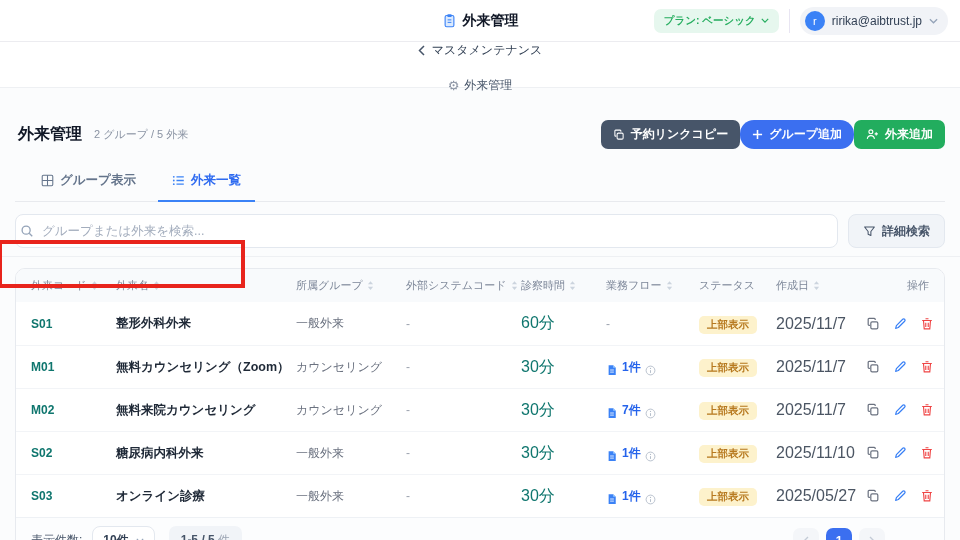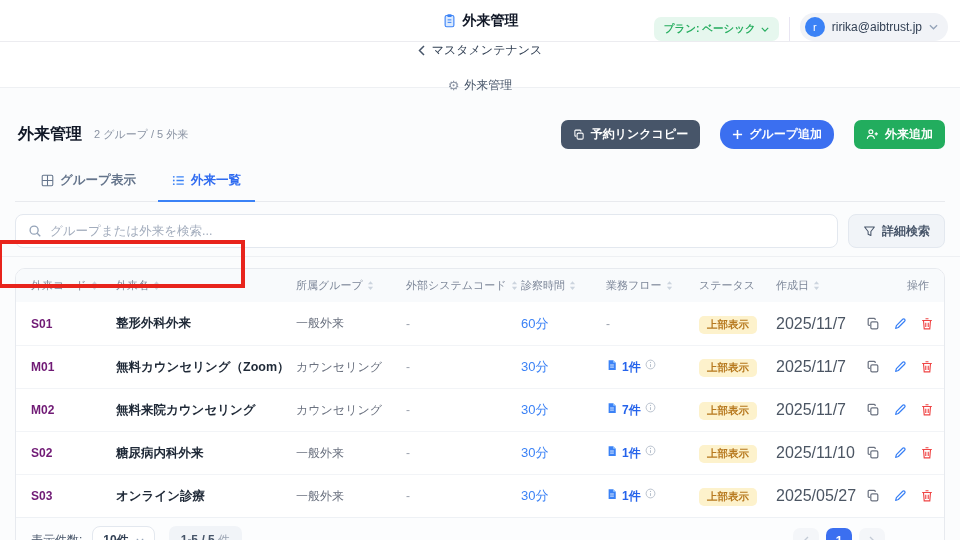--- a/index.html
+++ b/index.html
@@ -5,21 +5,21 @@
   * { margin:0; padding:0; box-sizing:border-box; }
   html,body { width:960px; height:540px; overflow:hidden; background:#fbfcfd;
     font-family:"Liberation Sans","DejaVu Sans",sans-serif; color:#1f2937; }
 
   
   .topbar { position:relative; height:42px; background:#fff; border-bottom:1px solid #ececf0;
     display:flex; align-items:center; }
   .topbar-title { position:absolute; left:0; right:0; top:0; bottom:0;
     display:flex; align-items:center; justify-content:center; gap:6px;
     font-size:14px; font-weight:700; color:#111827; }
-  .topbar-right { position:absolute; right:12px; top:0; bottom:0; display:flex; align-items:flex-end; gap:10px; }
+  .topbar-right { position:absolute; right:12px; top:0; bottom:0; display:flex; align-items:center; gap:10px; }
   .plan-badge { display:flex; align-items:center; gap:5px; background:#e6f7ee; color:#27ae60;
     font-size:10.5px; font-weight:600; padding:5px 10px; border-radius:7px; cursor:pointer; }
   .top-divider { width:1px; height:24px; background:#e8e5f2; }
   .user-chip { display:flex; align-items:center; gap:7px; background:#f1f3f7; border-radius:16px;
     padding:4px 10px 4px 5px; cursor:pointer; }
   .avatar { width:20px; height:20px; border-radius:50%; background:#3b82f6; color:#fff;
     font-size:11px; display:flex; align-items:center; justify-content:center; }
   .user-email { font-size:12px; color:#334155; }
   .chev { color:#94a3b8; display:flex; }
 
@@ -30,59 +30,59 @@
   .bc-sep { width:1px; height:16px; background:#dfe3ea; }
   .bc-current { display:flex; align-items:center; gap:5px; color:#475569; }
   .gear { font-size:13px; color:#8a93a3; line-height:1; }
 
   
   .content { position:relative; padding:0 15px; }
 
   .title-row { margin-top:32px; display:flex; align-items:center; }
   .page-title { font-size:16px; font-weight:700; color:#111827; margin-left:3px; }
   .page-subtitle { font-size:11px; color:#8a93a3; margin-left:12px; }
-  .title-buttons { margin-left:auto; display:flex; gap:20px; }
+  .title-buttons { margin-left:auto; display:flex; gap:0; }
   .btn { display:flex; align-items:center; gap:6px; font-size:12px; font-weight:600;
     padding:6px 12px; border-radius:7px; border:none; cursor:pointer; color:#fff; }
   .btn-slate { background:#475569; }
   .btn-blue  { background:#3b6ff0;border-radius:14px; }
   .btn-green { background:#22ad5e;align-items:center; }
 
   .tabs { margin-top:14px; display:flex; gap:8px; border-bottom:1px solid #e8eaee; padding-left:12px; }
   .tab { display:flex; align-items:center; gap:6px; font-size:12.5px; font-weight:600;
     padding:9px 14px 11px 14px; color:#64748b; cursor:pointer; border-bottom:2px solid transparent; margin-bottom:-1px; }
   .tab.active { color:#2f6bf0; border-bottom-color:#3b82f6; }
 
   .annotation-box { position:absolute; left:-2px; top:120px; width:247px; height:48px;
     border:4px solid #e8241c; pointer-events:none; z-index:50; }
 
   .search-row { margin-top:12px; display:flex; gap:10px; padding-bottom:8px; }
   .search-box { flex:1; display:flex; align-items:center; gap:8px; background:#fff;
-    border:1px solid #e3e8ef; border-radius:8px; height:34px; padding:0 12px; }
+    border:1px solid #e3e8ef; border-radius:8px; height:34px; padding:0 4px; }
   .search-box input { border:none; outline:none; flex:1; font-size:12.5px; color:#334155;
     font-family:inherit; background:transparent; }
   .search-box input::placeholder { color:#a3adbd; }
   .adv-btn { display:flex; align-items:center; gap:6px; background:#f1f4f8; border:1px solid #e3e8ef;
     border-radius:8px; height:34px; padding:0 14px; font-size:12px; font-weight:600; color:#475569; cursor:pointer; }
   .section-divider { position:absolute; left:-15px; right:-15px; height:1px; background:#eef0f3; }
 
   
   .card { margin-top:12px; background:#fff; border:1px solid #e7eaef; border-radius:10px; overflow:hidden; }
   .trow { display:grid; grid-template-columns:85px 180px 110px 115px 85px 93px 77px 90px 1fr;
     align-items:center; padding:0 15px; }
   .thead { height:33px; background:#f8fafc; }
   .th { display:flex; align-items:center; gap:4px; font-size:11px; color:#7c8698; cursor:pointer; }
   .th.static { cursor:default; }
   .tbody-row { height:43px; border-top:1px solid #f2f4f7; }
-  .cell-code { font-size:12px; font-weight:700; color:#701a75; }
+  .cell-code { font-size:12px; font-weight:700; color:#0f766e; }
   .cell-name { font-size:12.5px; font-weight:600; color:#1f2937; }
   .cell-group { font-size:12px; color:#6b7280; }
   .cell-dash { font-size:12px; color:#9ca3af; }
-  .cell-dur { font-size:13px; color:#3b82f6; }
-  .cell-flow { display:flex; align-items:flex-start; gap:4px; }
+  .cell-dur { font-size:16px; color:#0f766e; }
+  .cell-flow { display:flex; align-items:flex-end; gap:4px; }
   .flow-count { font-size:12px; font-weight:700; color:#2563eb; }
   .badge { display:inline-block; background:#fdf2cc; color:#b7791f; font-size:10.5px; font-weight:600;
     padding:2px 8px; border-radius:5px; }
   .cell-date { font-size:16px; color:#4b5563; }
   .cell-actions { display:flex; justify-content:flex-end; gap:13px; }
   .icon-btn { background:none; border:none; cursor:pointer; display:flex; padding:0; }
 
   .tfoot { height:46px; border-top:1px solid #eef1f5; background:#fcfdfe;
     display:flex; align-items:center; padding:0 15px; font-size:12px; color:#475569; }
   .pp-select { display:flex; align-items:center; gap:7px; border:1px solid #e3e8ef; background:#fff;

